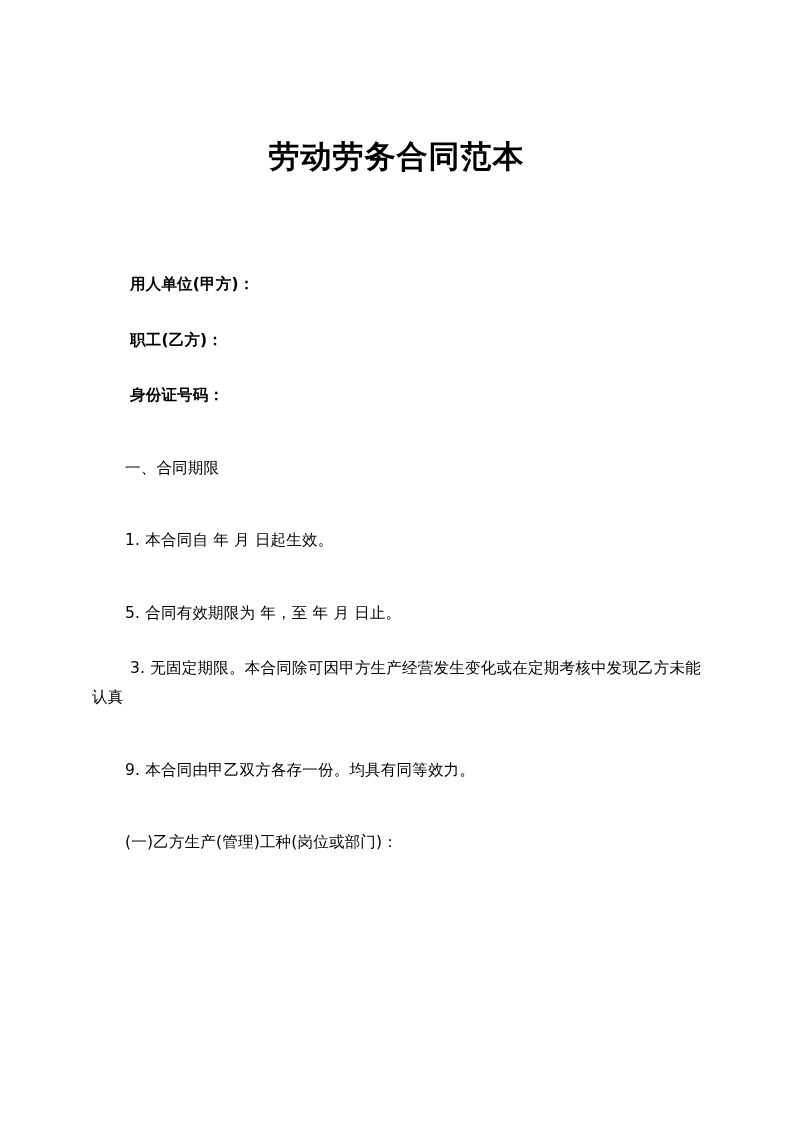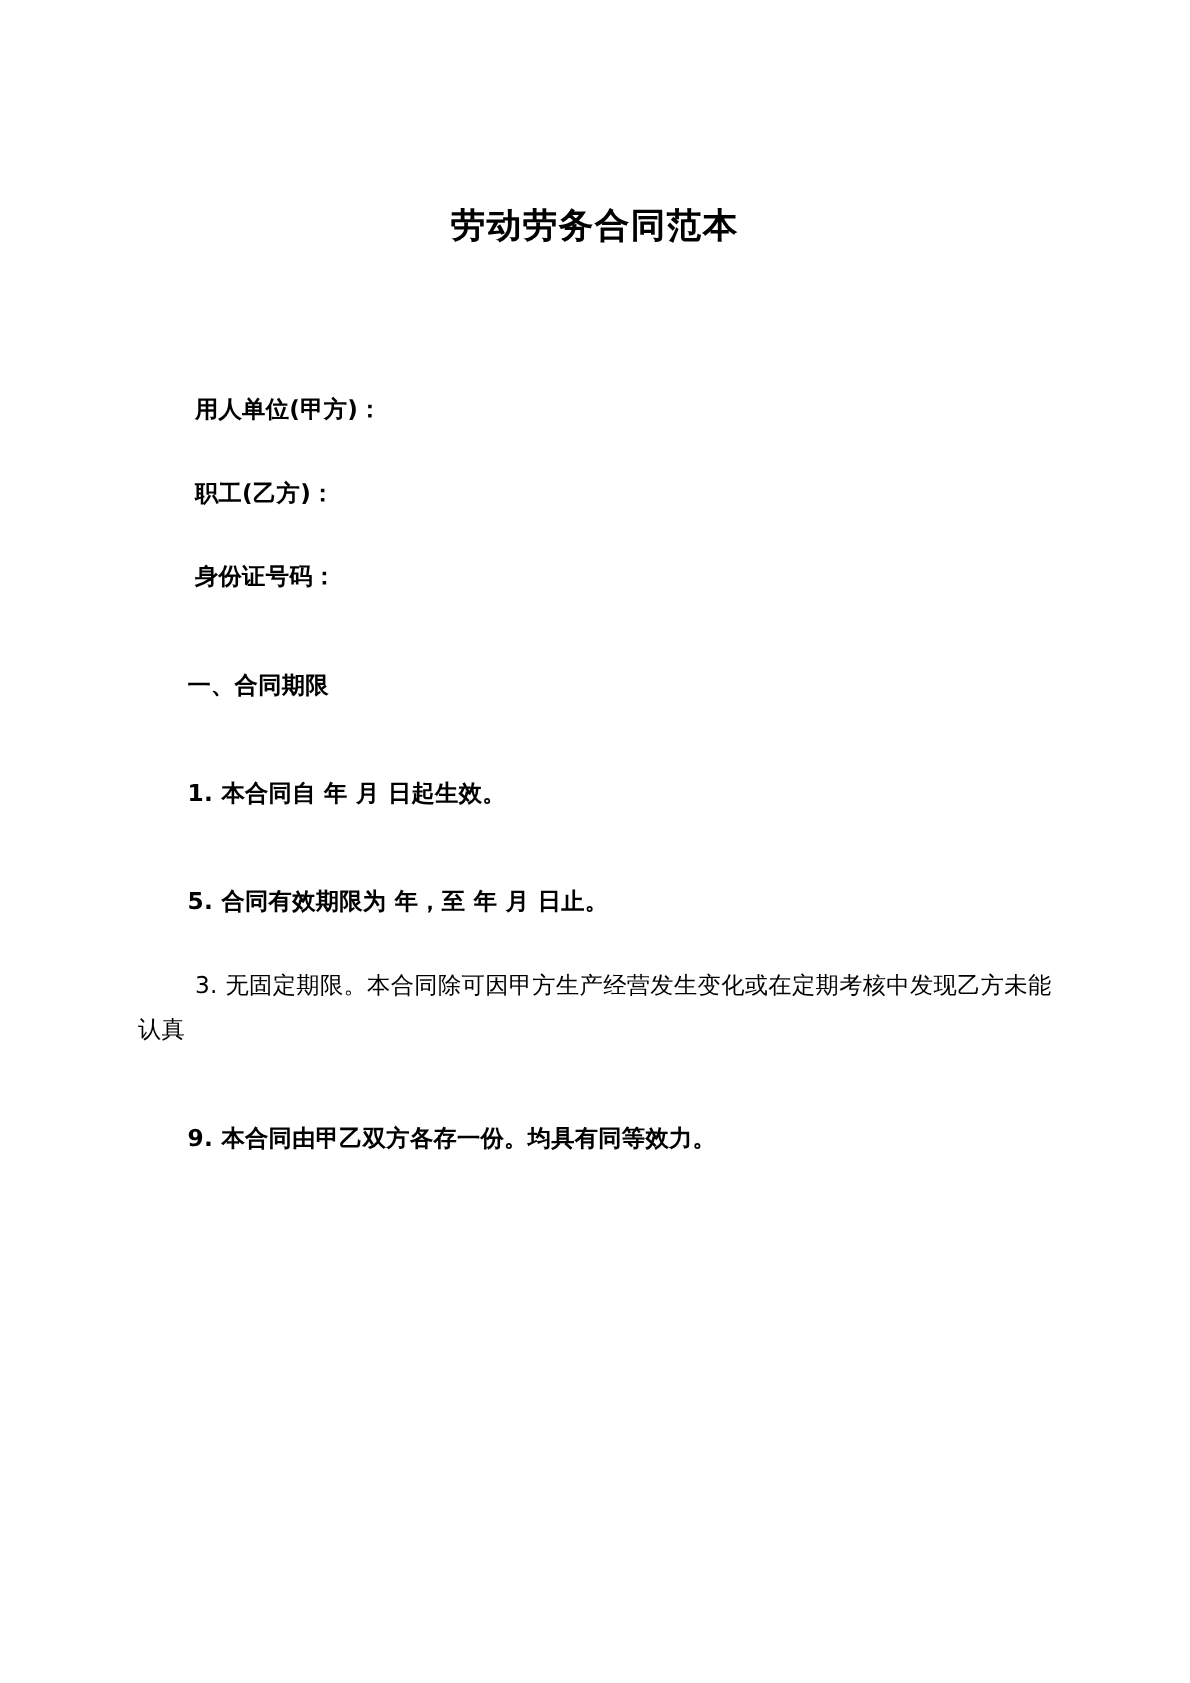--- a/index.html
+++ b/index.html
@@ -17,21 +17,21 @@
   }
   .page {
     position: relative;
     width: 793px;
     height: 1122px;
     box-sizing: border-box;
     padding: 0 92px;
   }
   .doc-title {
     text-align: center;
-    font-size: 23px;
+    font-size: 31px;
     font-weight: bold;
     letter-spacing: 1px;
     margin-top: 135px;
     line-height: 1.4;
   }
   .body-block {
     margin-top: 92px;
   }
   p.para {
     font-size: 15.5px;
@@ -45,21 +45,21 @@
     text-indent: 0;
     padding-left: 38px;
     font-weight: bold;
   }
   p.indent-flow {
     padding-left: 0;
     text-indent: 38px;
   }
   p.heading-item {
     padding-left: 33px;
-    font-weight: bold;
+    font-weight: normal;
     margin-top: 43px;
   }
   p.tight {
     margin-bottom: 8px;
   }
 </style>
 </head>
 <body>
 
 <div class="page">
@@ -68,15 +68,16 @@
 
   <div class="body-block">
     <p class="para indent1">用人单位(甲方)：</p>
     <p class="para indent1">职工(乙方)：</p>
     <p class="para indent1">身份证号码：</p>
     <p class="para heading-item">一、合同期限</p>
     <p class="para heading-item">1. 本合同自 年 月 日起生效。</p>
     <p class="para heading-item">5. 合同有效期限为 年，至 年 月 日止。</p>
     <p class="para indent-flow tight"> 3. 无固定期限。本合同除可因甲方生产经营发生变化或在定期考核中发现乙方未能认真</p>
     <p class="para heading-item">9. 本合同由甲乙双方各存一份。均具有同等效力。</p>
+    <p class="para heading-item">(一)乙方生产(管理)工种(岗位或部门)：</p>
   </div>
 
 </div>
 
 </body></html>

